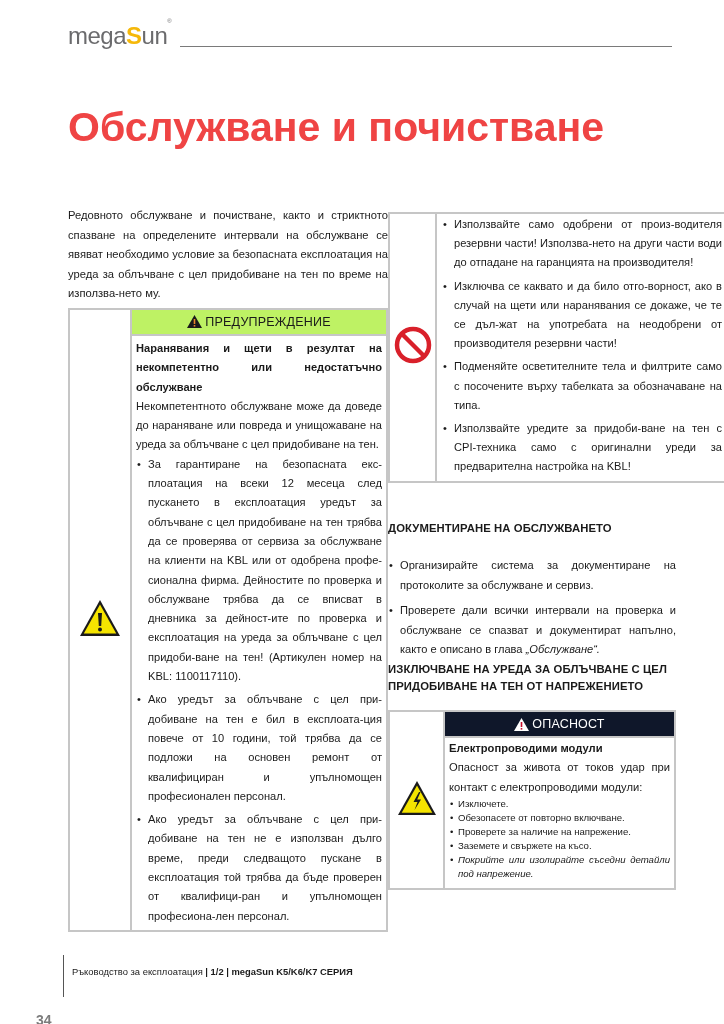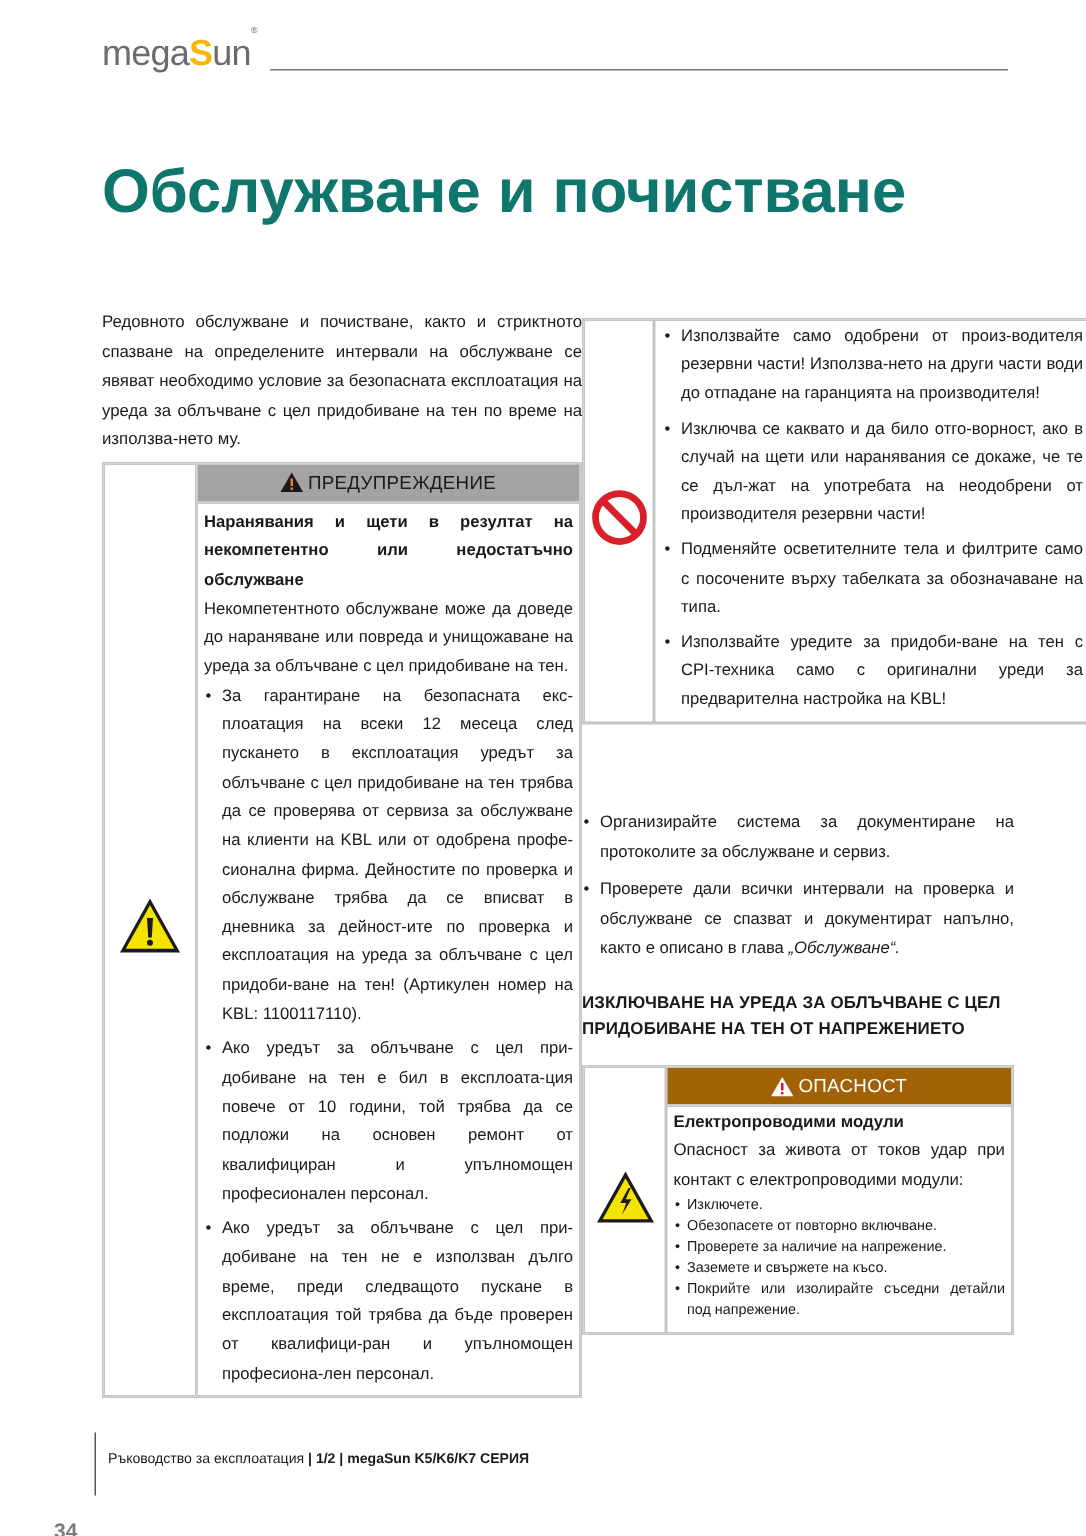--- a/index.html
+++ b/index.html
@@ -5,34 +5,34 @@
   * { box-sizing: border-box; margin: 0; padding: 0; }
   html, body { width: 724px; height: 1024px; background: #ffffff; overflow: hidden; }
   body { position: relative; font-family: "Liberation Sans", sans-serif; color: #1a1a1a; }
 
   
   .logo { position: absolute; left: 68px; top: 22px; font-size: 24px; color: #6b6b6d; letter-spacing: -0.5px; font-family: "Liberation Sans", sans-serif; }
   .logo .s { color: #f5b80a; font-weight: bold; }
   .logo sup { font-size: 6px; position: relative; top: -12px; }
   .header-rule { position: absolute; left: 180px; top: 46px; width: 492px; height: 1px; background: #7a7a7a; }
 
-  .page-title { position: absolute; left: 68px; top: 104px; font-size: 41px; font-weight: bold; color: #0f766e; letter-spacing: 0px; white-space: nowrap; }
+  .page-title { position: absolute; left: 68px; top: 104px; font-size: 41px; font-weight: bold; color: #ef4444; letter-spacing: 0px; white-space: nowrap; }
 
   
   .col-left { position: absolute; left: 68px; top: 206px; width: 320px; }
   .intro { font-size: 11.2px; line-height: 19.6px; text-align: justify; color: #1a1a1a; }
 
   table.note { border-collapse: separate; border-spacing: 0; border: 1px solid #c6c6c6; box-shadow: inset 0 0 0 1px #e3e3e3; width: 100%; }
   table.note td { border: 1px solid #c6c6c6; vertical-align: top; }
   .icon-cell { width: 62px; text-align: center; vertical-align: middle !important; }
   .body-cell { padding: 3px 4px 4px 4px; font-size: 11.1px; line-height: 19.3px; text-align: justify; }
   .banner { height: 24px; display: flex; align-items: center; justify-content: center; color: #ffffff; font-size: 12.5px; letter-spacing: 0.2px; }
   .banner svg { margin-right: 3px; }
-  .banner-warning { background: #a3a3a3; color: #1a1a1a; }
-  .banner-danger { background: #a16207; }
+  .banner-warning { background: #bef264; color: #1a1a1a; }
+  .banner-danger { background: #0f172a; }
   .b-title { font-weight: bold; }
   ul.bul { list-style: none; }
   ul.bul li { position: relative; padding-left: 12px; }
   ul.bul li::before { content: "•"; position: absolute; left: 1px; top: 0; }
   ul.bul li + li { margin-top: 4px; }
 
   .warn-table { margin-top: 4px; }
   .warn-table .body-cell { padding-right: 4px; }
 
   
@@ -132,20 +132,21 @@
           <li>Подменяйте осветителните тела и филтрите само с посочените върху табелката за обозначаване на типа.</li>
           <li>Използвайте уредите за придоби-ване на тен с CPI-техника само с оригинални уреди за предварителна настройка на KBL!</li>
         </ul>
       </td>
     </tr>
   </tbody>
     </table>
 </div>
 
 <div class="sec1">
+  <h2 class="sec-heading">ДОКУМЕНТИРАНЕ НА ОБСЛУЖВАНЕТО</h2>
   <ul class="bul">
     <li>Организирайте система за документиране на протоколите за обслужване и сервиз.</li>
     <li><span>Проверете дали всички интервали на проверка и обслужване се спазват и документират напълно, както е описано в глава</span> <i>„Обслужване“.</i></li>
   </ul>
 </div>
 
 <div class="sec2">
   <h2 class="sec-heading">ИЗКЛЮЧВАНЕ НА УРЕДА ЗА ОБЛЪЧВАНЕ С ЦЕЛ ПРИДОБИВАНЕ НА ТЕН ОТ НАПРЕЖЕНИЕТО</h2>
 
   <table class="note danger-table">
@@ -173,21 +174,21 @@
     </tr>
     <tr>
       <td class="body-cell">
         <div class="d-title">Електропроводими модули</div>
         <div class="d-text">Опасност за живота от токов удар при контакт с електропроводими модули:</div>
         <ul class="bul d-list">
           <li>Изключете.</li>
           <li>Обезопасете от повторно включване.</li>
           <li>Проверете за наличие на напрежение.</li>
           <li>Заземете и свържете на късо.</li>
-          <li style="text-align:justify;">Покрийте или изолирайте съседни детайли под напрежение.</li>
+          <li style="text-align:justify;font-style:italic;">Покрийте или изолирайте съседни детайли под напрежение.</li>
         </ul>
       </td>
     </tr>
   </tbody>
     </table>
 </div>
 
 <div class="page-num">34</div>
 <div class="footer-rule"></div>
 <div class="footer-text">

